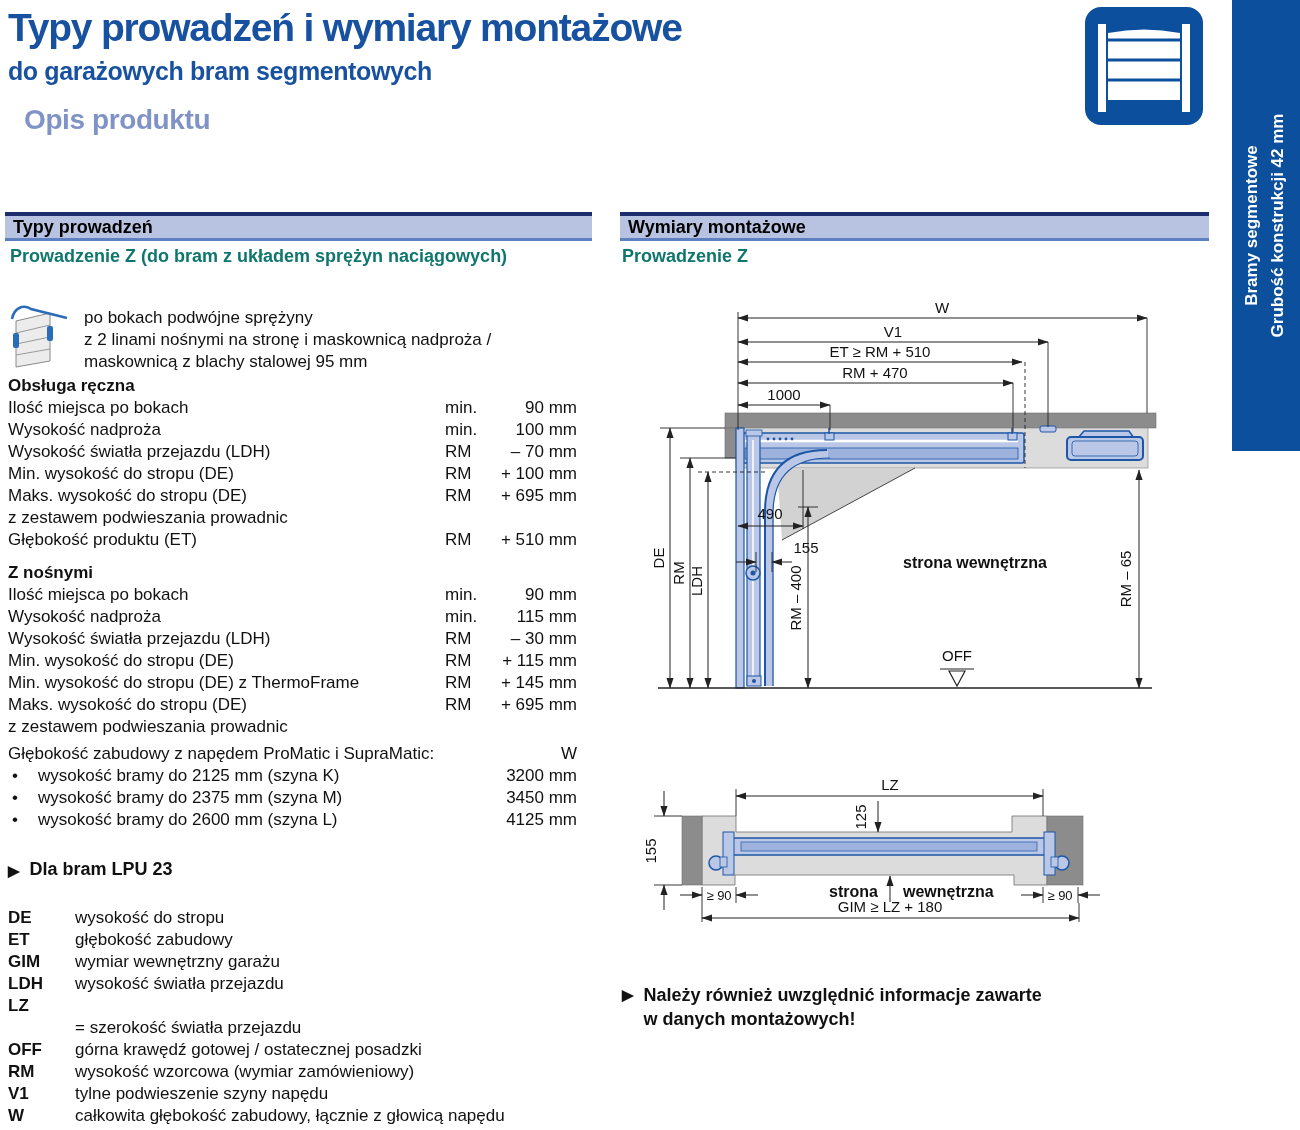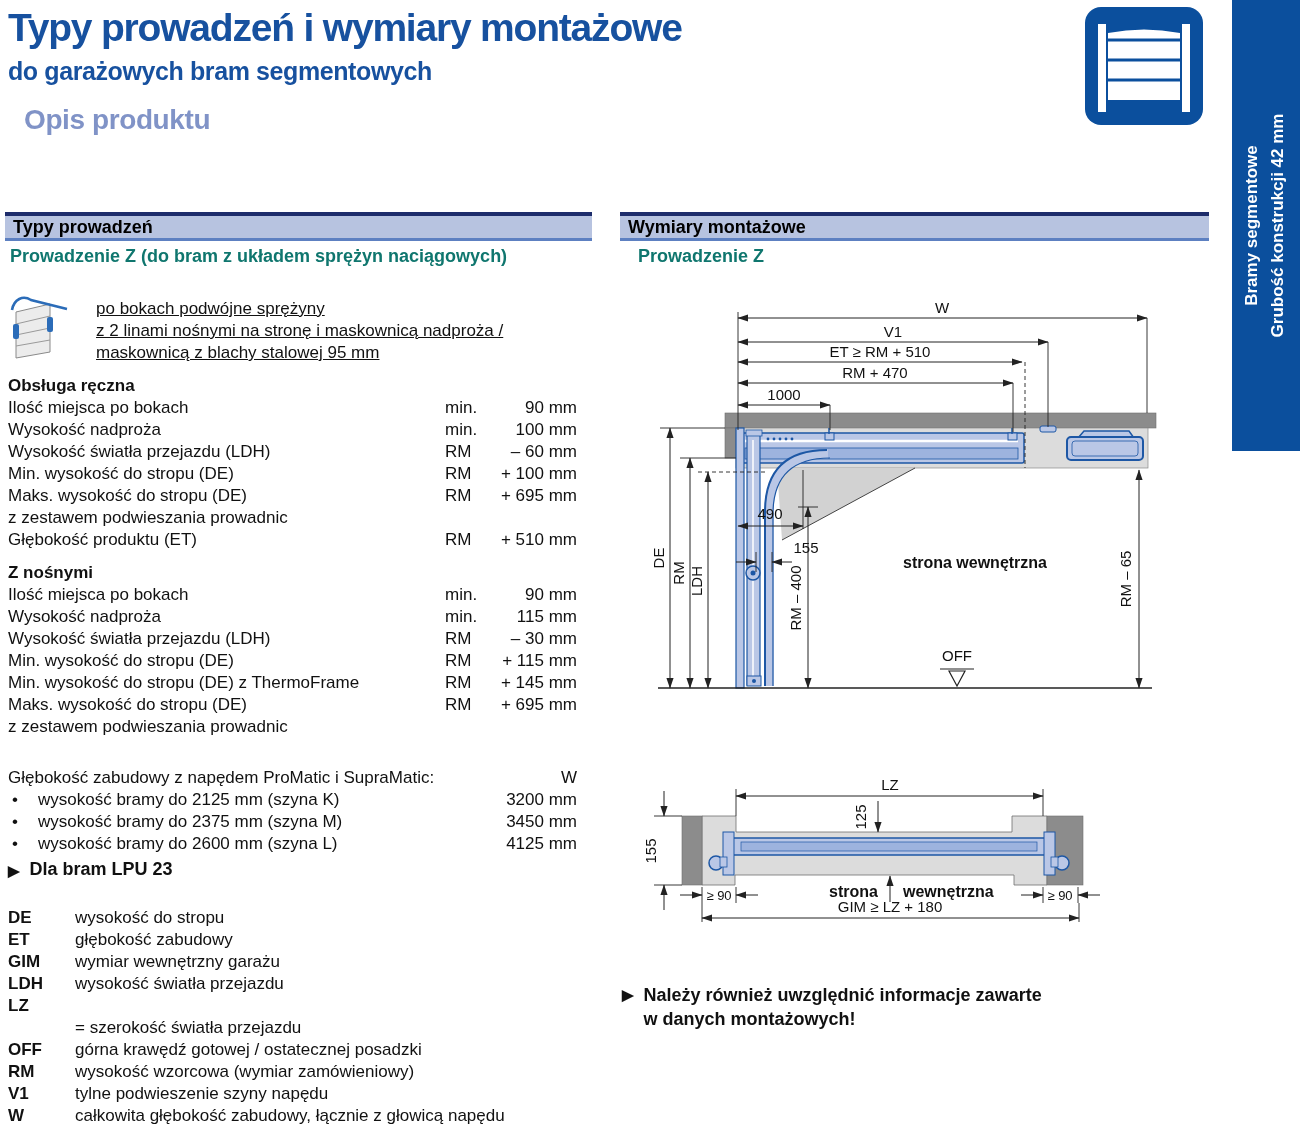--- a/index.html
+++ b/index.html
@@ -19,21 +19,21 @@
      line-height:26px;text-align:center;padding-top:7px;box-sizing:border-box;}
 
   
   .hbar{height:21px;background:#b7c3e0;border-top:4px solid #1d2c6b;border-bottom:3px solid #5d80c1;
         font-size:18px;font-weight:bold;color:#000;padding:1px 4px 0 8px;box-sizing:content-box;}
   #hbar-left{left:5px;top:212px;width:575px;}
   #hbar-right{left:620px;top:212px;width:577px;}
   .subhead{font-size:18px;font-weight:bold;color:#0f766e;}
 
   
-  #intro{left:8px;top:294px;width:575px;display:flex;gap:26px;text-decoration:underline;}
+  #intro{left:8px;top:303px;width:575px;display:flex;gap:14px;}
   #intro-text{font-size:17px;line-height:22px;padding-top:4px;}
 
   
   .tblock{left:8px;width:569px;font-size:17px;}
   .tsect{font-weight:bold;height:22px;}
   .trow{position:relative;height:22px;}
   .tl{position:absolute;left:0;white-space:nowrap;}
   .tu{position:absolute;left:437px;}
   .tv{position:absolute;right:0;text-align:right;white-space:nowrap;}
 
@@ -121,21 +121,21 @@
         <span class="tv">90 mm</span>
       </div>
     <div class="trow">
         <span class="tl">Wysokość nadproża</span>
         <span class="tu">min.</span>
         <span class="tv">100 mm</span>
       </div>
     <div class="trow">
         <span class="tl">Wysokość światła przejazdu (LDH)</span>
         <span class="tu">RM</span>
-        <span class="tv">– 60 mm</span>
+        <span class="tv">– 70 mm</span>
       </div>
     <div class="trow">
         <span class="tl">Min. wysokość do stropu (DE)</span>
         <span class="tu">RM</span>
         <span class="tv">+ 100 mm</span>
       </div>
     <div class="trow">
         <span class="tl">Maks. wysokość do stropu (DE)</span>
         <span class="tu">RM</span>
         <span class="tv">+ 695 mm</span>
@@ -180,21 +180,21 @@
     <div class="trow">
         <span class="tl">Maks. wysokość do stropu (DE)</span>
         <span class="tu">RM</span>
         <span class="tv">+ 695 mm</span>
       </div>
     <div class="trow">
         <span class="tl">z zestawem podwieszania prowadnic</span>
       </div>
   </div>
 
-  <div class="abs tblock" style="top:768px;">
+  <div class="abs tblock" style="top:744px;">
     <div class="drow">
         <span class="dhl">Głębokość zabudowy z napędem ProMatic i SupraMatic:</span>
         <span class="tv">W</span>
       </div>
     <div class="drow">
         <span class="dbul">•</span>
         <span class="dl">wysokość bramy do 2125 mm (szyna K)</span>
         <span class="tv">3200 mm</span>
       </div>
     <div class="drow">
@@ -250,21 +250,21 @@
         <span class="labbr">V1</span>
         <span class="ldesc">tylne podwieszenie szyny napędu</span>
       </div>
     <div class="lrow">
         <span class="labbr">W</span>
         <span class="ldesc">całkowita głębokość zabudowy, łącznie z głowicą napędu</span>
       </div>
   </div>
 
   <div class="abs hbar" id="hbar-right">Wymiary montażowe</div>
-  <div class="abs subhead" style="left:622px;top:246px;margin-left:16px;">Prowadzenie Z</div>
+  <div class="abs subhead" style="left:622px;top:246px;">Prowadzenie Z</div>
 
   <div class="abs" style="left:620px;top:300px;">
     <svg width="590" height="420" viewBox="0 0 590 420">
       <defs>
         <marker id="arrA" viewBox="0 0 10 8" refX="9.5" refY="4" markerWidth="11" markerHeight="9" orient="auto-start-reverse">
           <path d="M0,0.6 L10,4 L0,7.4 Z" fill="#222"></path>
         </marker>
       </defs>
 
       <g>

